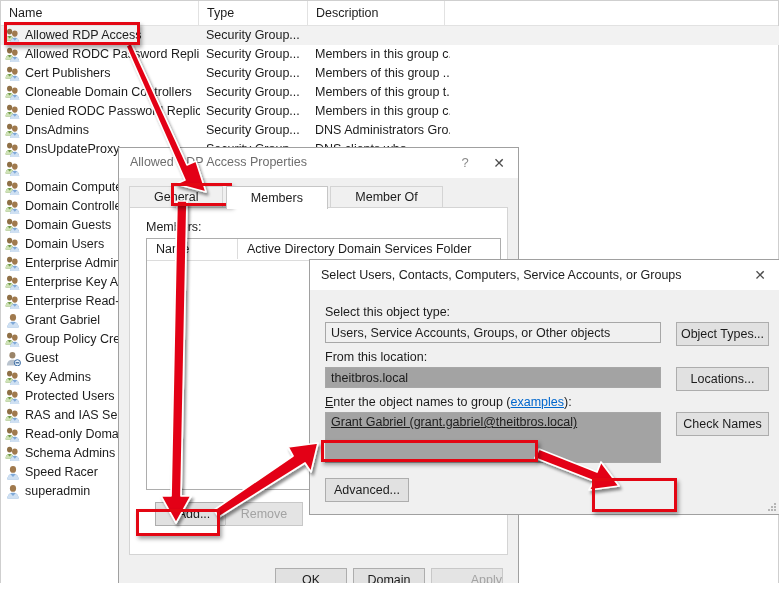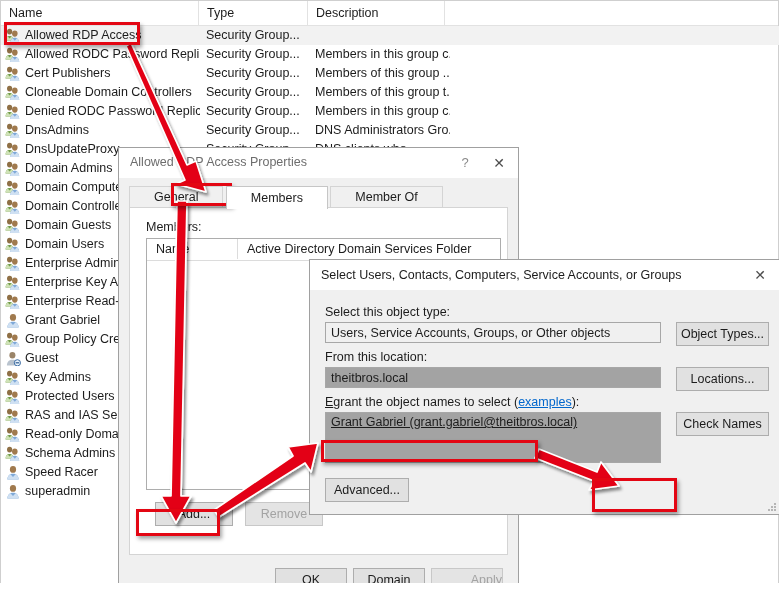--- a/index.html
+++ b/index.html
@@ -194,21 +194,20 @@
         </div>
         <div class="row">
           <span class="ico"><svg viewBox="0 0 16 15" width="16" height="15">
               <ellipse cx="4.6" cy="3.6" rx="2.6" ry="2.9" fill="#8f7046"></ellipse>
               <path d="M0.6 12.6 C0.6 9.3 2.6 8 4.6 8 C6.6 8 8.6 9.3 8.6 12.6 Z" fill="#6f9a48"></path>
               <path d="M0.6 12.6 C0.6 10.3 1.8 9 2.8 8.5 L4.6 10.5 L6.4 8.5 C7.4 9 8.6 10.3 8.6 12.6 Z" fill="#cfe2b6"></path>
               <ellipse cx="9.8" cy="5.6" rx="2.8" ry="3.1" fill="#a07a4e"></ellipse>
               <path d="M5.4 15 C5.4 11.3 7.6 9.8 9.8 9.8 C12 9.8 14.2 11.3 14.2 15 Z" fill="#7fa9d8"></path>
               <path d="M5.4 15 C5.4 12.4 6.7 11 7.8 10.4 L9.8 12.7 L11.8 10.4 C12.9 11 14.2 12.4 14.2 15 Z" fill="#cfe0f2"></path>
             </svg></span>
-          <span class="cell c-name">Domain Admins</span>
           <span class="cell c-type"></span>
           <span class="cell c-desc"></span>
         </div>
         <div class="row">
           <span class="ico"><svg viewBox="0 0 16 15" width="16" height="15">
               <ellipse cx="4.6" cy="3.6" rx="2.6" ry="2.9" fill="#8f7046"></ellipse>
               <path d="M0.6 12.6 C0.6 9.3 2.6 8 4.6 8 C6.6 8 8.6 9.3 8.6 12.6 Z" fill="#6f9a48"></path>
               <path d="M0.6 12.6 C0.6 10.3 1.8 9 2.8 8.5 L4.6 10.5 L6.4 8.5 C7.4 9 8.6 10.3 8.6 12.6 Z" fill="#cfe2b6"></path>
               <ellipse cx="9.8" cy="5.6" rx="2.8" ry="3.1" fill="#a07a4e"></ellipse>
               <path d="M5.4 15 C5.4 11.3 7.6 9.8 9.8 9.8 C12 9.8 14.2 11.3 14.2 15 Z" fill="#7fa9d8"></path>
@@ -437,21 +436,21 @@
       <div class="lbl" style="left:16px;top:12px;">Members:</div>
 
       <div class="listbox" style="left:16px;top:30px;width:355px;height:252px;">
         <div class="lb-head">
           <div class="h" style="left:0;width:90px;">Name</div>
           <div class="h" style="left:90px;width:264px;border-left:1px solid #dcdcdc;">Active Directory Domain Services Folder</div>
         </div>
       </div>
 
       <div class="btn" style="left:25px;top:294px;width:78px;height:24px;line-height:22px;">Add...</div>
-      <div class="btn disabled" style="left:115px;top:294px;width:78px;height:24px;line-height:22px;">Remove</div>
+      <div class="btn disabled" style="left:95px;top:294px;width:78px;height:24px;line-height:22px;">Remove</div>
     </div>
 
     <div class="btn" style="left:156px;top:420px;width:72px;height:24px;line-height:22px;">OK</div>
     <div class="btn" style="left:234px;top:420px;width:72px;height:24px;line-height:22px;">Domain</div>
     <div class="btn disabled" style="left:312px;top:420px;width:72px;height:24px;line-height:22px;text-align:right;">Apply</div>
   </div>
 
   <div class="dlg" style="left:309px;top:259px;width:469px;height:254px;">
 
     <div class="dlg-title">
@@ -465,21 +464,21 @@
     </div>
     <div class="btn" style="left:665px;top:62px;width:93px;height:24px;line-height:22px;left:auto;right:10px;">Object Types...</div>
 
     <div class="lbl" style="left:15px;top:90px;">From this location:</div>
     <div class="field" style="left:15px;top:107px;width:336px;height:21px;">
       <span class="v">theitbros.local</span>
     </div>
     <div class="btn" style="top:107px;width:93px;height:24px;line-height:22px;right:10px;">Locations...</div>
 
     <div class="lbl" style="left:15px;top:135px;">
-      <span class="ul">E</span><span>grant the object names to select (</span><span class="link">examples</span><span>):</span>
+      <span class="ul">E</span><span>nter the object names to group (</span><span class="link">examples</span><span>):</span>
     </div>
 
     <div class="field" style="left:15px;top:152px;width:336px;height:51px;">
       <span class="v ul" style="top:2px;">Grant Gabriel (grant.gabriel@theitbros.local)</span>
     </div>
     <div class="btn" style="top:152px;width:93px;height:24px;line-height:22px;right:10px;">Check Names</div>
 
     <div class="btn" style="left:15px;top:218px;width:84px;height:24px;line-height:22px;">Advanced...</div>
 
     <svg class="grip" style="right:2px;bottom:2px;" viewBox="0 0 10 10">

